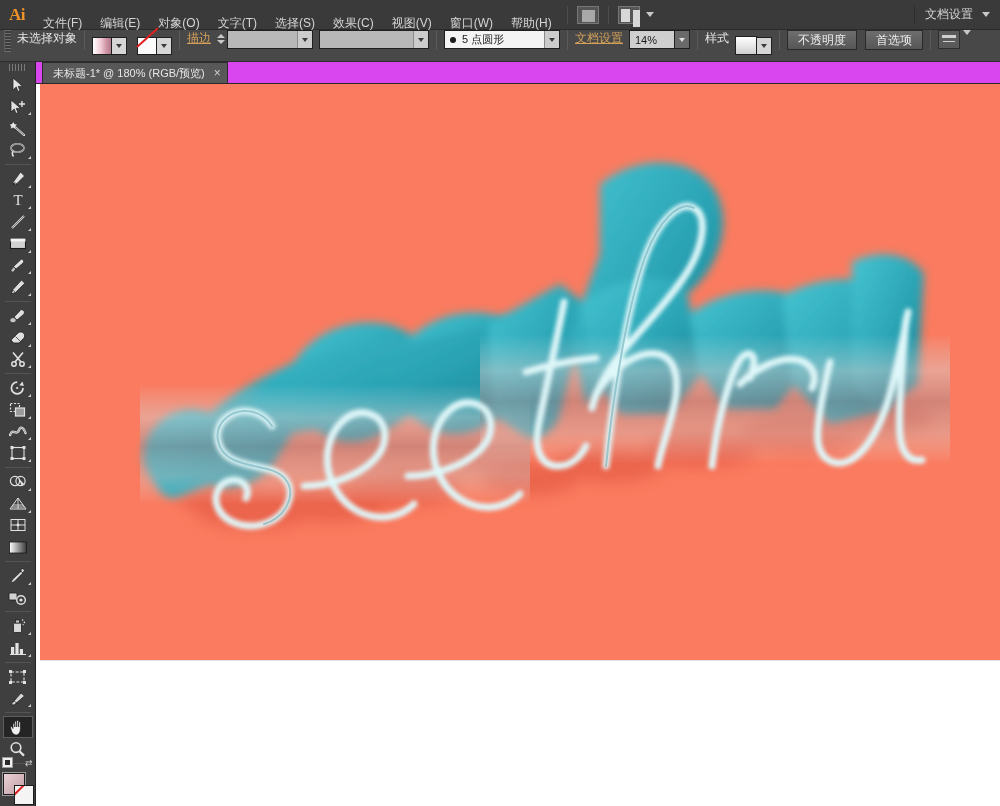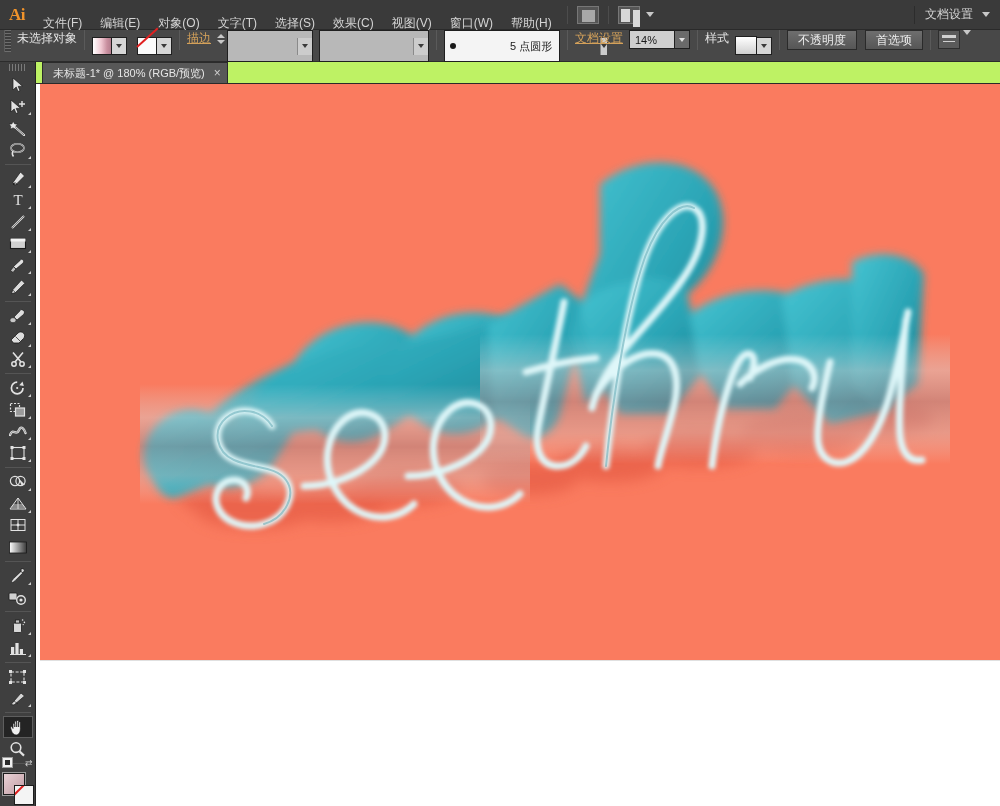--- a/index.html
+++ b/index.html
@@ -107,23 +107,23 @@
     width: 12px; height: 18px; margin-left: 4px;
     display: flex; flex-direction: column; justify-content: center;
   }
   .spinner i {
     display: block; width: 0; height: 0; margin: 0 auto;
     border-left: 4px solid transparent; border-right: 4px solid transparent;
   }
   .spinner i.up { border-bottom: 4px solid #c8c8c8; margin-bottom: 2px; }
   .spinner i.dn { border-top: 4px solid #c8c8c8; }
   .combo {
-    height: 32px; background: #b8b8b8; border: 1px solid #1f1f1f;
+    height: 19px; background: #b8b8b8; border: 1px solid #1f1f1f;
     display: flex; align-items: center; padding-left: 5px;
-    color: #1a1a1a; font-size: 11px; white-space: nowrap; gap: 48px;
+    color: #1a1a1a; font-size: 11px; white-space: nowrap;
   }
   .combo .cbtn {
     margin-left: auto; width: 15px; height: 17px;
     background: #cccccc; border-left: 1px solid #8a8a8a;
     display: flex; align-items: center; justify-content: center;
   }
   .combo.w1 { width: 86px; }
   .combo.w2 { width: 110px; }
   .combo.brush { width: 116px; background: #f4f4f4; }
   .brush-dot {
@@ -216,21 +216,21 @@
     width: 5px; height: 5px; background: #2a2a2a;
   }
   .mini-arrow {
     position: absolute; right: 2px; top: 1px;
     color: #d0d0d0; font-size: 9px;
   }
 
   
   .tabstrip {
     position: absolute; left: 36px; top: 62px; width: 964px; height: 22px;
-    background: #bef264; border-bottom: 1px solid #2a2a2a;
+    background: #d946ef; border-bottom: 1px solid #2a2a2a;
     display: flex; align-items: flex-end;
   }
   .doctab {
     height: 21px; background: #585858;
     border: 1px solid #2b2b2b; border-bottom: none;
     display: flex; align-items: center;
     padding: 0 6px 0 10px; margin-left: 6px;
     color: #e6e6e6; font-size: 11px; white-space: nowrap;
   }
   .tab-close { margin-left: 9px; font-size: 12px; color: #d0d0d0; line-height: 1; }

